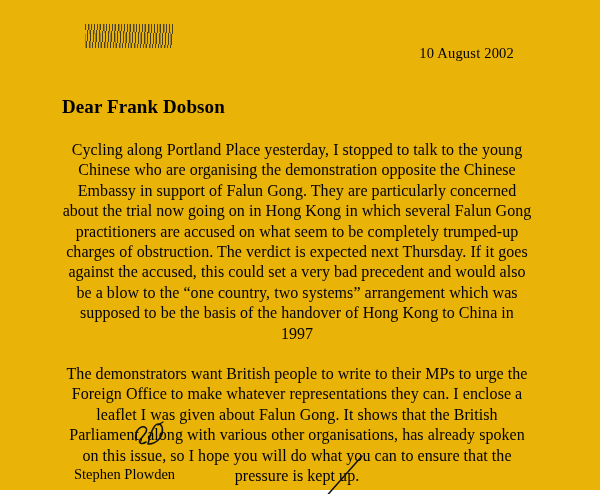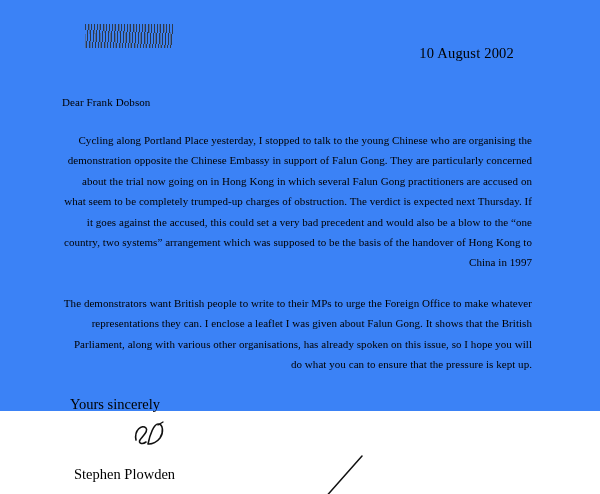--- a/index.html
+++ b/index.html
@@ -10,22 +10,22 @@
   body {
     width: 600px;
     height: 494px;
     overflow: hidden;
     font-family: "Liberation Serif", serif;
     color: #000000;
   }
   .page {
     position: relative;
     width: 600px;
-    height: 411px;
-    background: #3b82f6;
+    height: 490px;
+    background: #eab308;
   }
   
   .letterhead-smudge {
     position: absolute;
     left: 85px;
     top: 24px;
     width: 88px;
     height: 24px;
     background:
       repeating-linear-gradient(
@@ -52,29 +52,30 @@
     letter-spacing: 0.2px;
     white-space: nowrap;
   }
   .body-block {
     position: absolute;
     left: 62px;
     top: 96px;
     width: 470px;
   }
   .salutation {
-    font-size: 11px;
+    font-size: 19px;
     margin: 0 0 22px 0;
     letter-spacing: 0.1px;
+    font-weight: bold;
   }
   .para {
-    font-size: 11px;
+    font-size: 16px;
     line-height: 20.4px;
     margin: 0 0 20px 0;
-    text-align: right;
+    text-align: center;
     letter-spacing: 0.05px;
   }
   .closing {
     font-size: 14.5px;
     margin: 22px 0 0 8px;
   }
   .signature-wrap {
     position: absolute;
     left: 74px;
     top: 420px;

